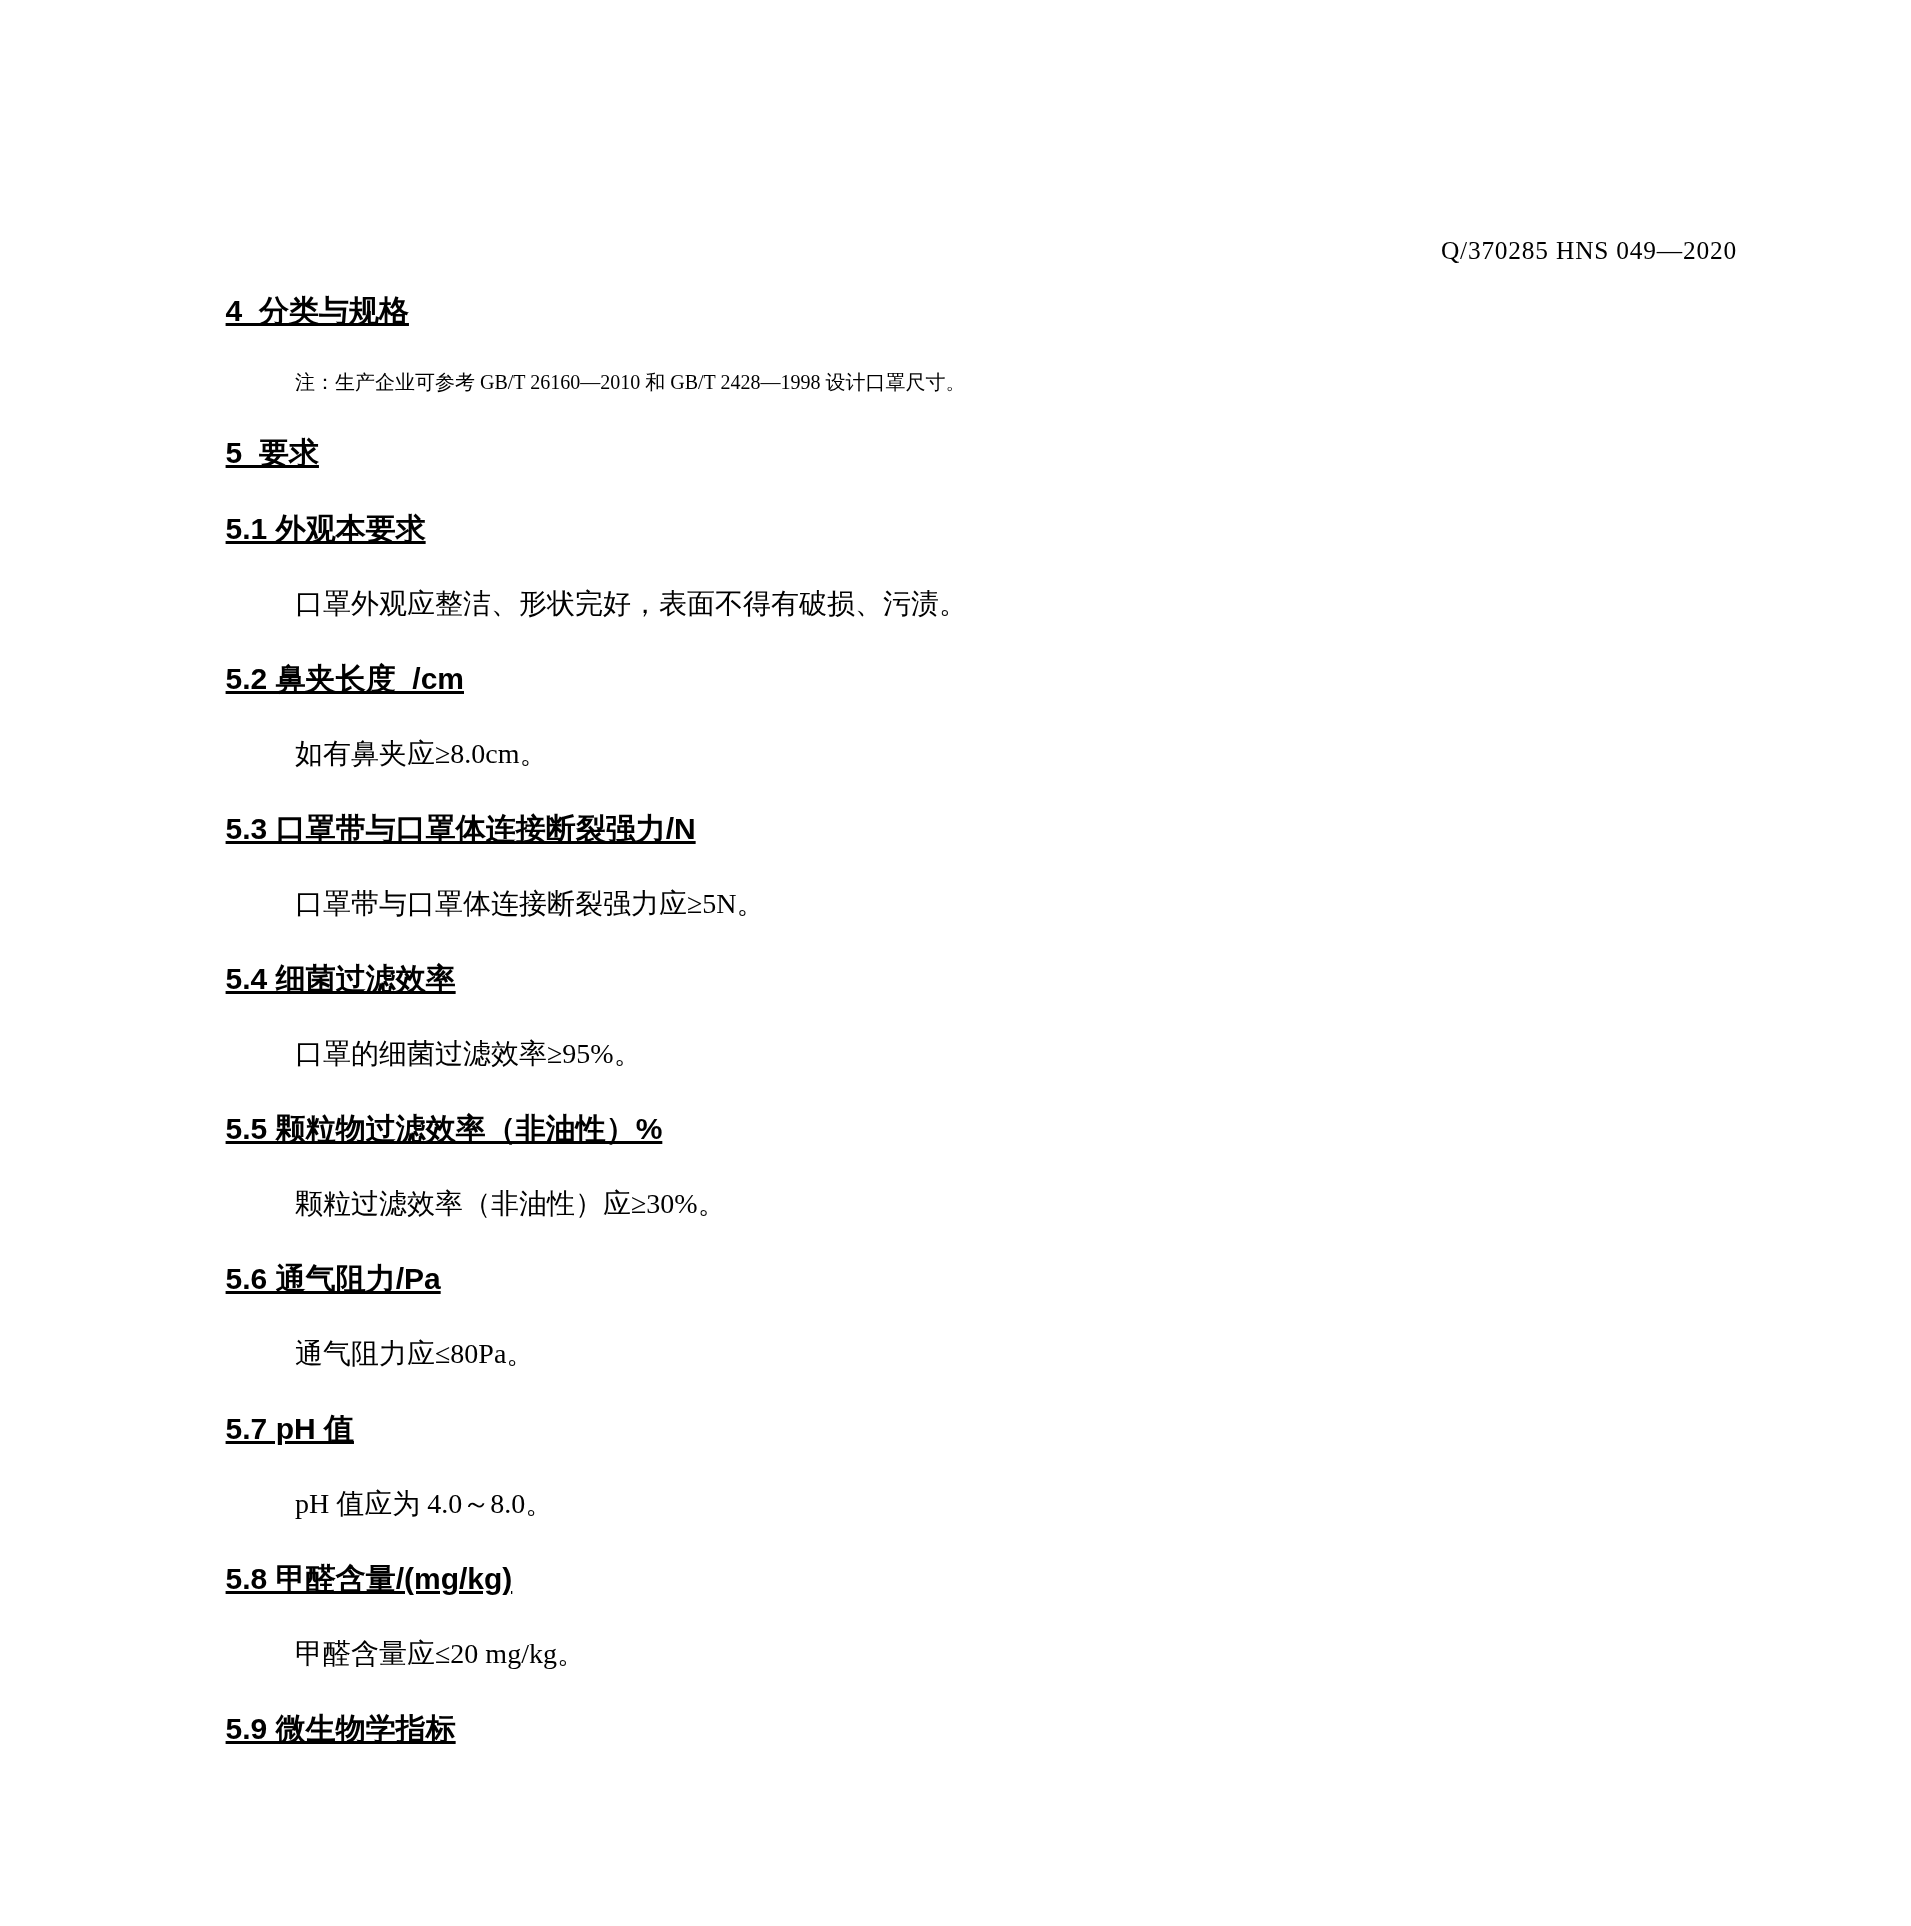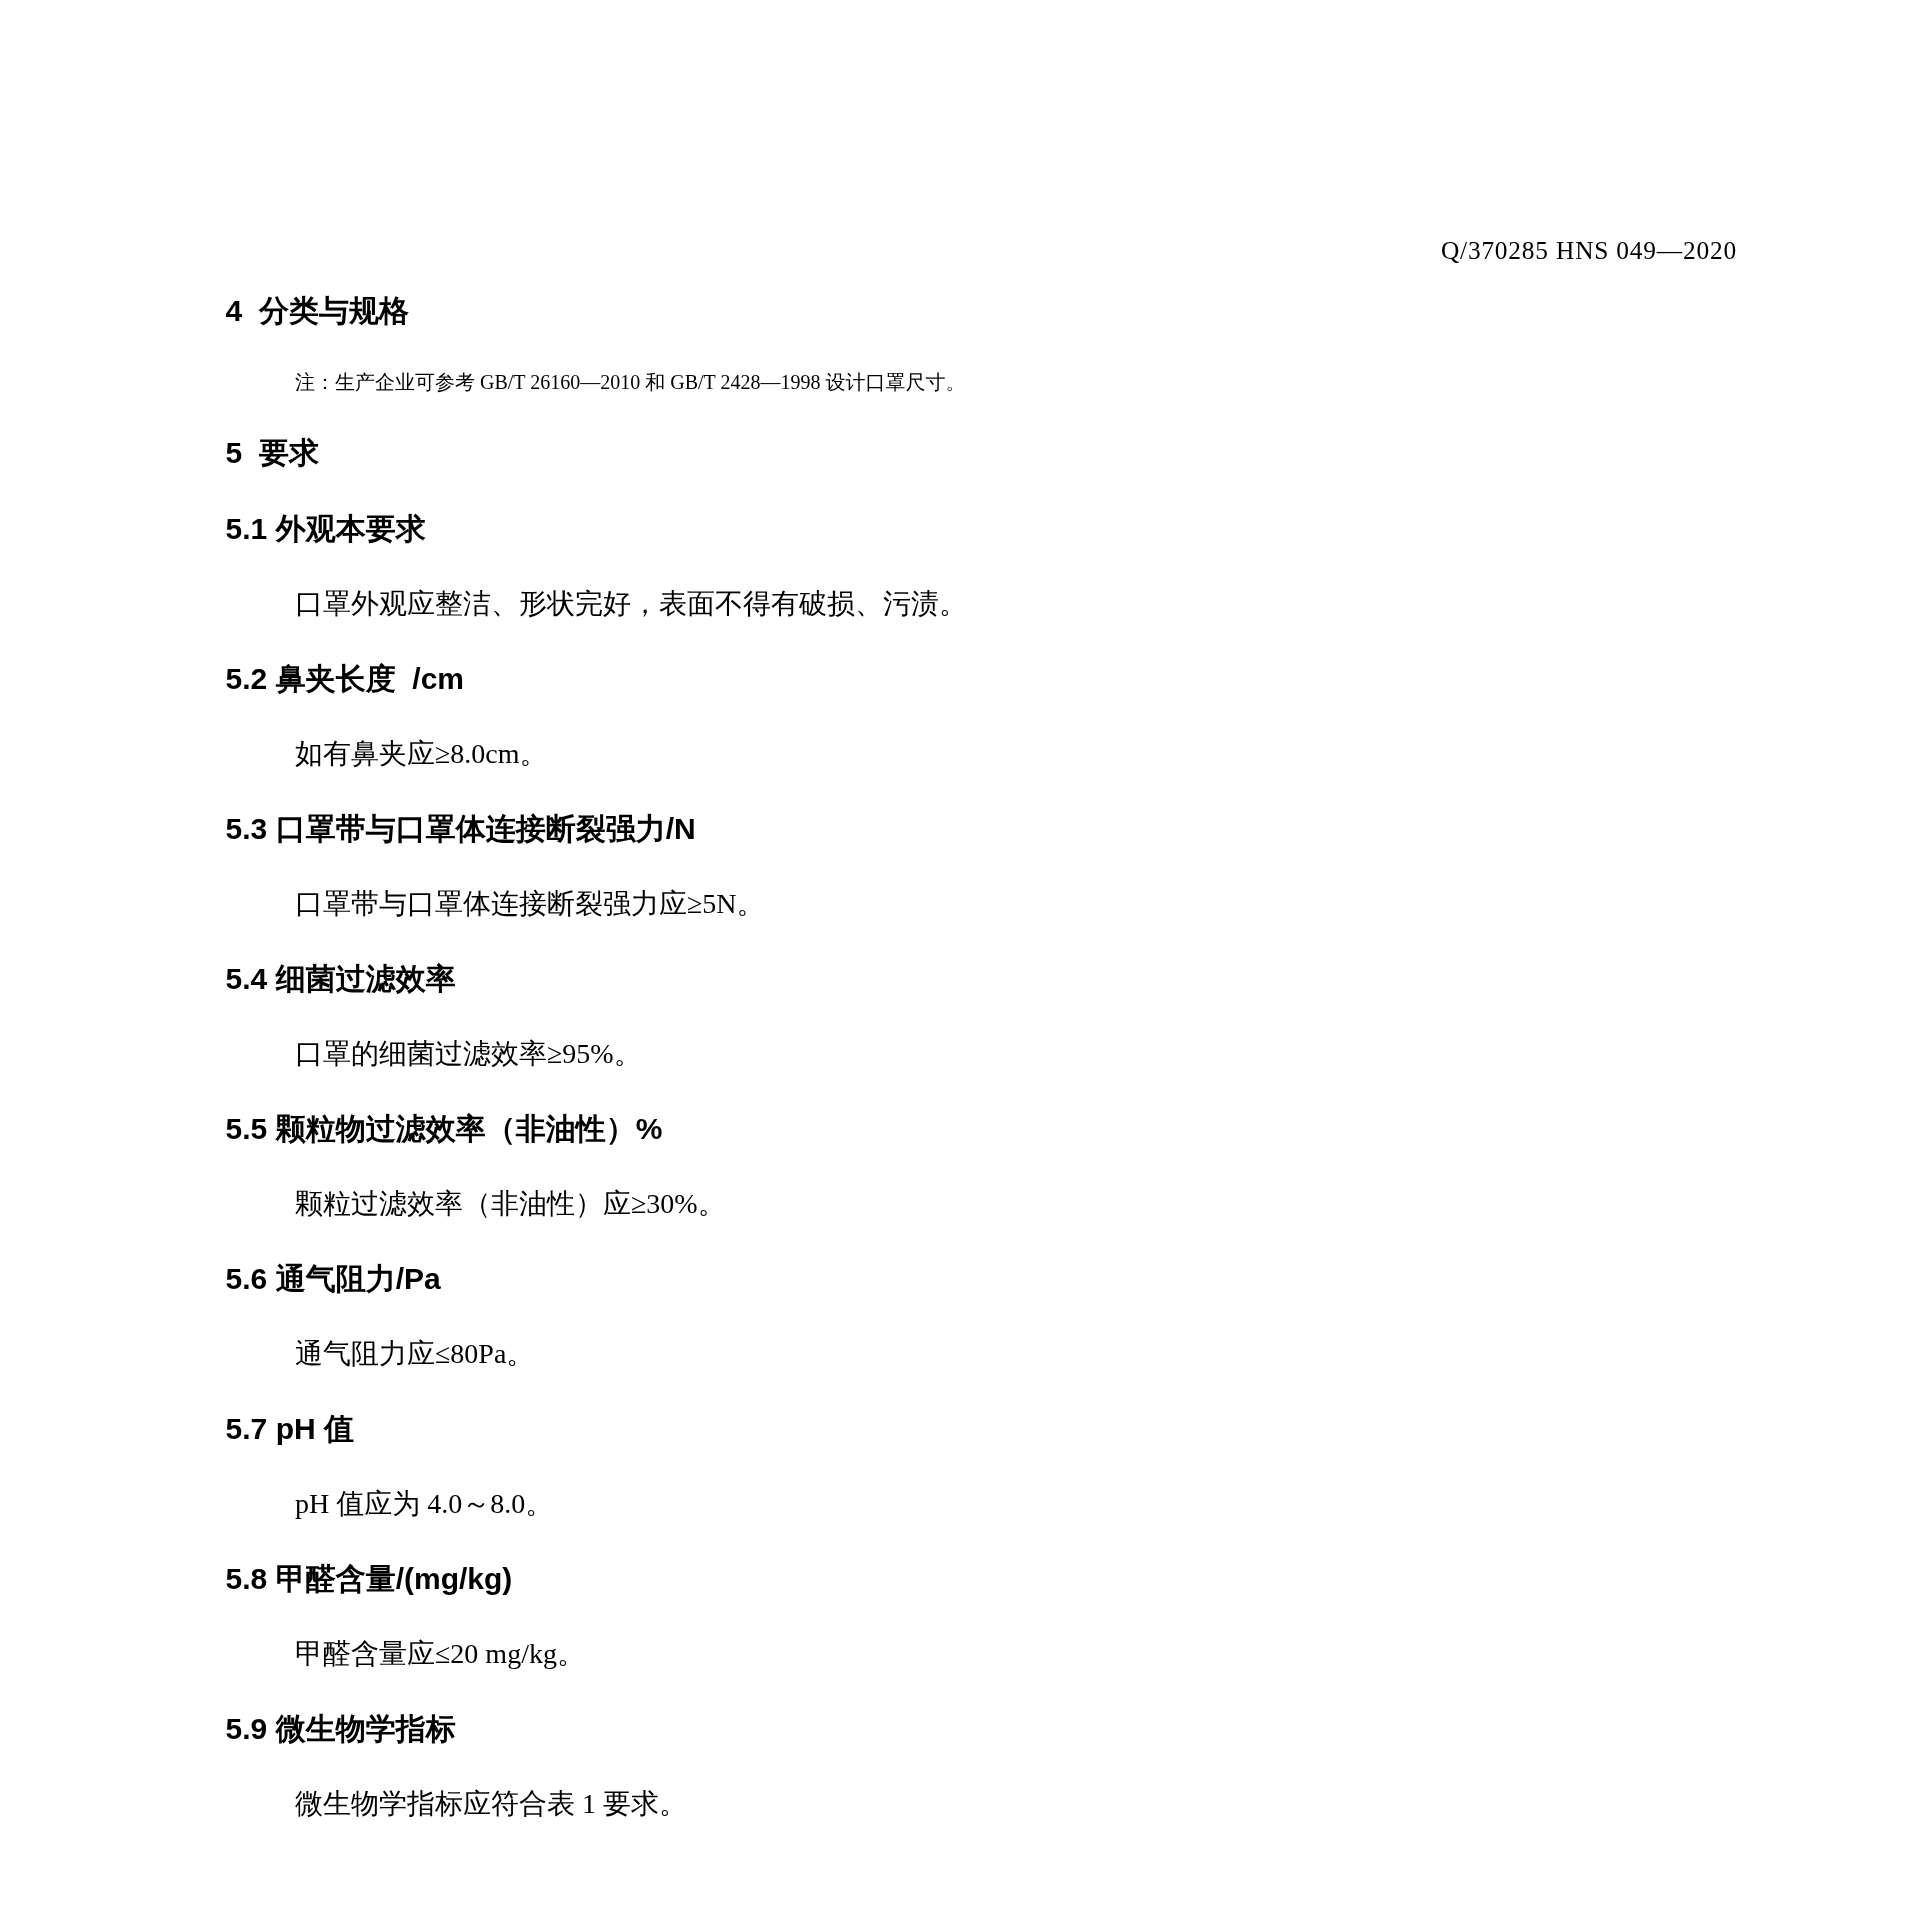--- a/index.html
+++ b/index.html
@@ -16,20 +16,21 @@
   .t { white-space: pre-wrap; }
   .doc-header {
     margin: 238px 26px 8px 0;
     text-align: right;
     font: 25.4px/1 "Liberation Serif", "DejaVu Serif", serif;
     letter-spacing: 0.8px;
   }
   .h {
     font: bold 30px/1 "Liberation Sans", "DejaVu Sans", sans-serif;
     margin: 46px 0 0 14.6px;
+    text-decoration: underline;
   }
   .h.first { margin-top: 33px; }
   .body {
     font: 28px/1 "Liberation Serif", "DejaVu Serif", serif;
     margin: 46px 0 0 84px;
   }
   .body.note { font-size: 20px; }
 </style>
 </head>
 <body>
@@ -61,16 +62,15 @@
   <div class="h t">5.6 通气阻力/Pa</div>
   <div class="body t">通气阻力应≤80Pa。</div>
 
   <div class="h t">5.7 pH 值</div>
   <div class="body t">pH 值应为 4.0～8.0。</div>
 
   <div class="h t">5.8 甲醛含量/(mg/kg)</div>
   <div class="body t">甲醛含量应≤20 mg/kg。</div>
 
   <div class="h t">5.9 微生物学指标</div>
-  <div class="body t">微生物学指标应符合表 1 要求。</div>
 
 </div>
 
 
 </body></html>

